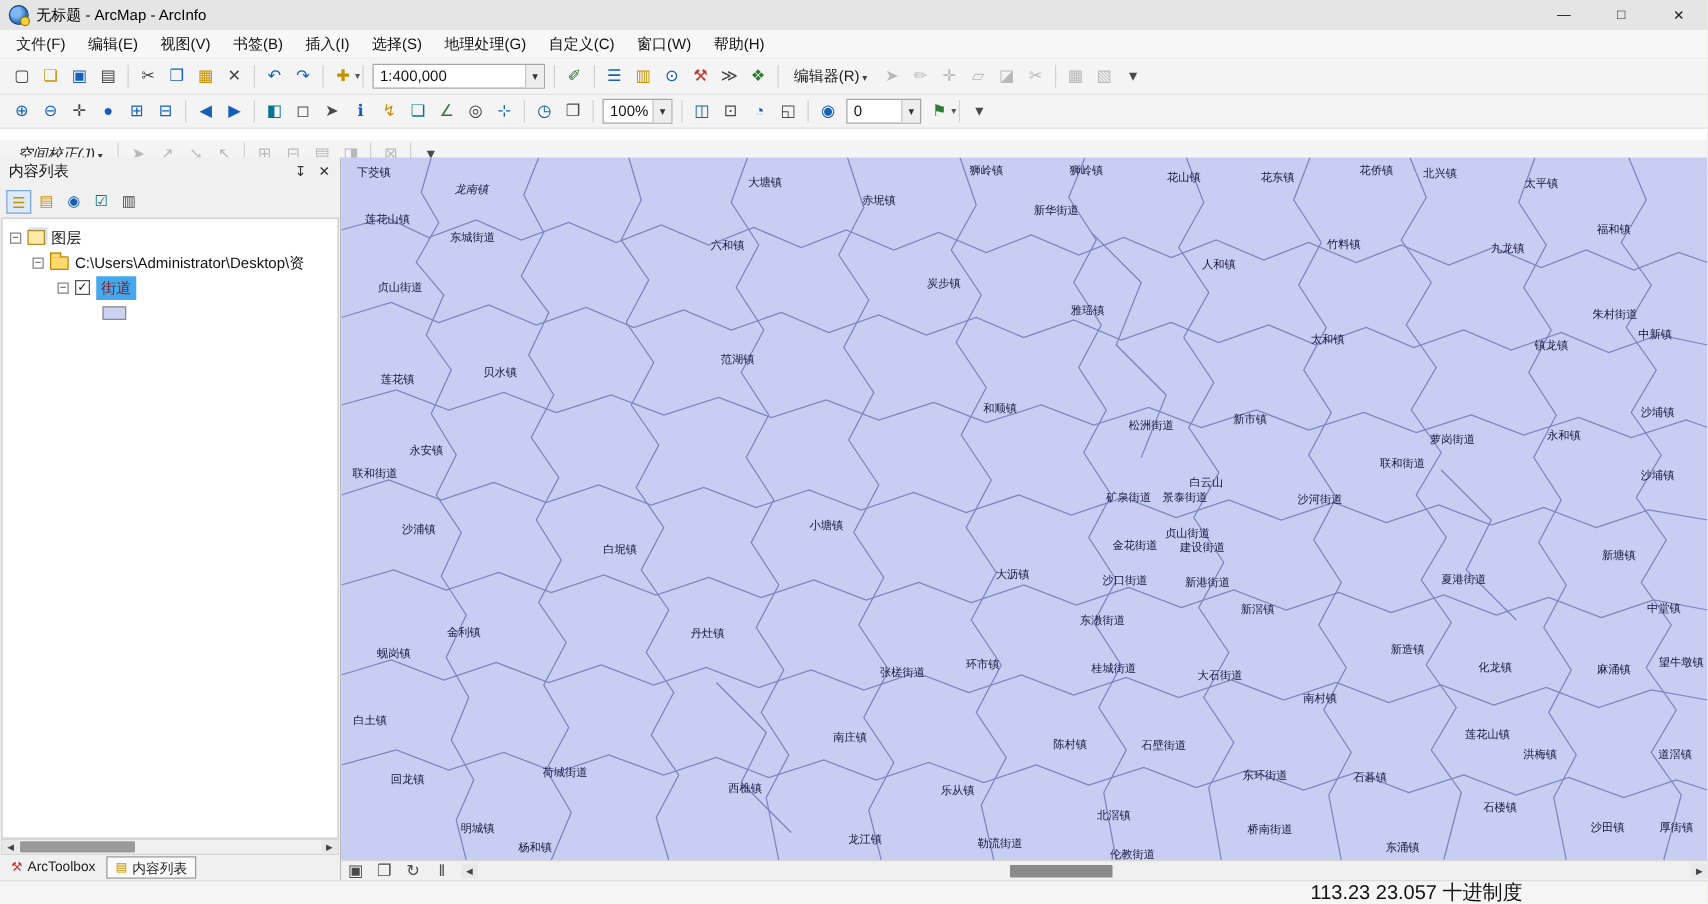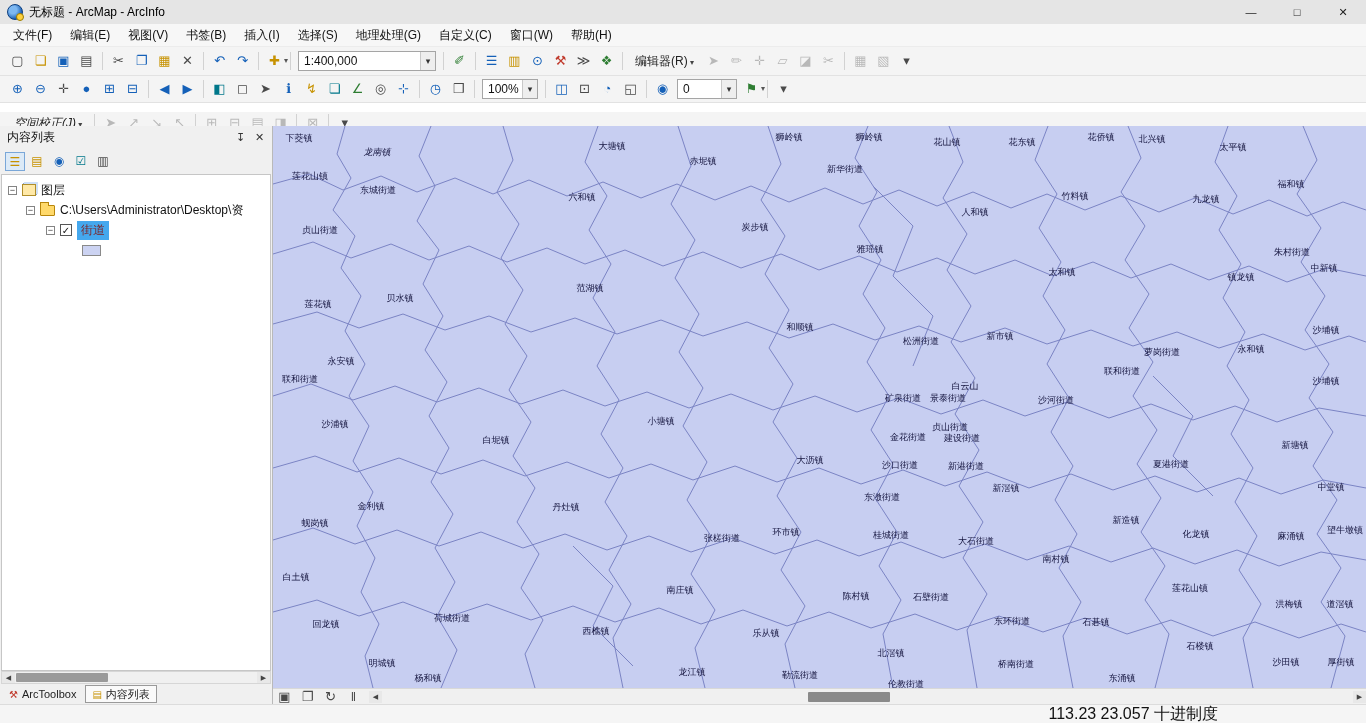--- a/index.html
+++ b/index.html
@@ -365,21 +365,21 @@
         <div class="map-label" style="left: 658px; top: 471px;">石壁街道</div>
         <div class="map-label" style="left: 917px; top: 462px; text-align: right;">莲花山镇</div>
         <div class="map-label" style="left: 53px; top: 498px;">回龙镇</div>
         <div class="map-label" style="left: 179px; top: 492px;">荷城街道</div>
         <div class="map-label" style="left: 323px; top: 505px;">西樵镇</div>
         <div class="map-label" style="left: 493px; top: 507px;">乐从镇</div>
         <div class="map-label" style="left: 618px; top: 527px;">北滘镇</div>
         <div class="map-label" style="left: 739px; top: 495px;">东环街道</div>
         <div class="map-label" style="left: 823px; top: 496px;">石碁镇</div>
         <div class="map-label" style="left: 927px; top: 520px;">石楼镇</div>
-        <div class="map-label" style="left: 1016px; top: 478px;">洪梅镇</div>
+        <div class="map-label" style="left: 959px; top: 478px;">洪梅镇</div>
         <div class="map-label" style="left: 1067px; top: 478px;">道滘镇</div>
         <div class="map-label" style="left: 109px; top: 537px;">明城镇</div>
         <div class="map-label" style="left: 155px; top: 552px;">杨和镇</div>
         <div class="map-label" style="left: 419px; top: 546px;">龙江镇</div>
         <div class="map-label" style="left: 527px; top: 549px;">勒流街道</div>
         <div class="map-label" style="left: 633px; top: 558px;">伦教街道</div>
         <div class="map-label" style="left: 743px; top: 538px;">桥南街道</div>
         <div class="map-label" style="left: 849px; top: 552px;">东涌镇</div>
         <div class="map-label" style="left: 1013px; top: 536px;">沙田镇</div>
         <div class="map-label" style="left: 1068px; top: 536px;">厚街镇</div>

